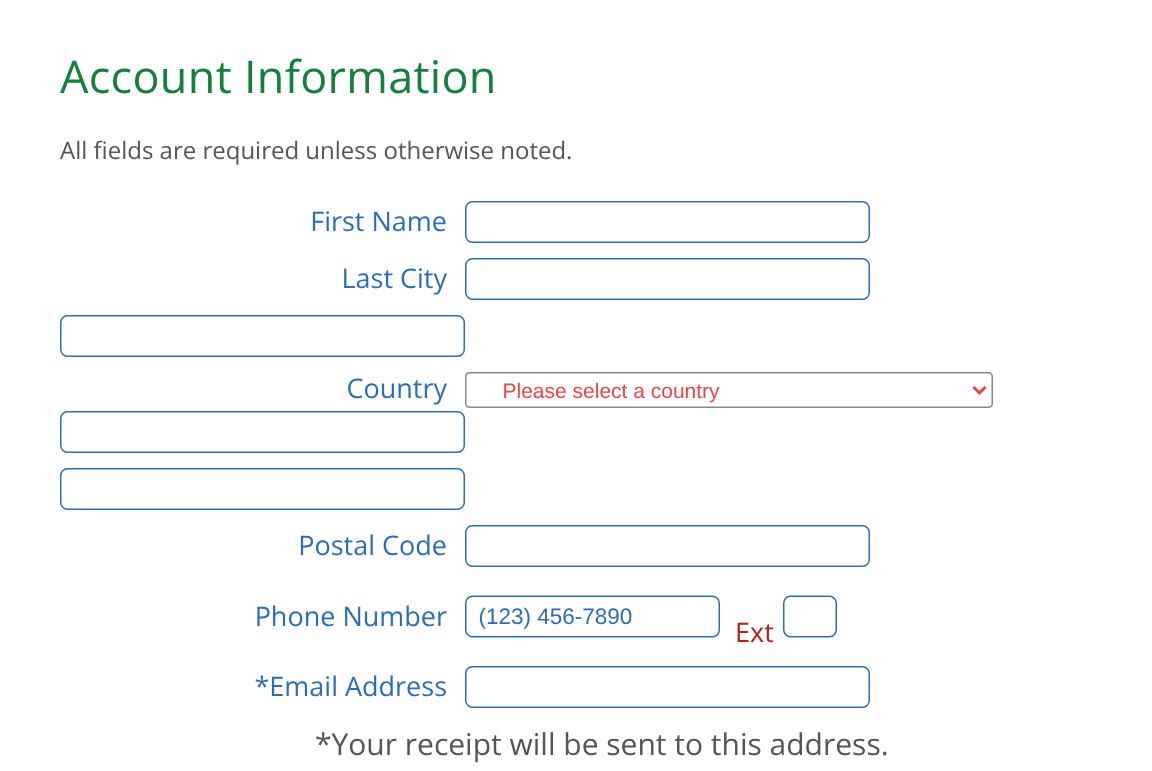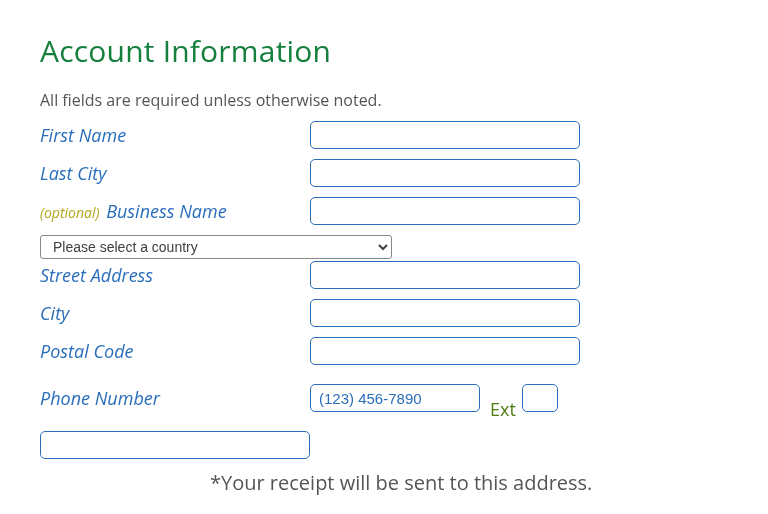--- a/index.html
+++ b/index.html
@@ -16,34 +16,34 @@
     .heading {
       color: #15803d;
       font-size: 30px;
       font-weight: 400;
       margin-bottom: 18px;
       letter-spacing: 0.2px;
     }
     .note {
       color: #555;
       font-size: 16px;
-      margin-bottom: 10px;
+      margin-bottom: 23px;
     }
     .form-row {
       display: flex;
       align-items: center;
       margin-bottom: 10px;
     }
     .label-col {
       width: 270px;
+      text-align: right;
       padding-right: 12px;
       color: #2a6ebb;
       font-size: 18px;
       flex-shrink: 0;
-      font-style: italic;
     }
     .optional-tag {
       color: #b4a61c;
       font-size: 14px;
       margin-right: 2px;
     }
     .input-col {
       display: flex;
       align-items: center;
     }
@@ -57,30 +57,30 @@
       color: #ec4899;
       background: #fff;
     }
     .input-normal {
       width: 270px;
     }
     .select-wide {
       width: 352px;
       height: 24px;
       font-size: 14px;
-      padding: 0 8px;
+      padding: 0 20px;
       border-radius: 3px;
       border: 1px solid #888;
-      color: #404040;
+      color: #ef4444;
     }
     .input-phone {
       width: 170px;
     }
     .ext-label {
-      color: #4d7c0f;
+      color: #b91c1c;
       font-size: 18px;
       margin-left: 10px;
       margin-right: 6px;
       margin-top: 22px;
     }
     .input-ext {
       width: 36px;
     }
     .footnote {
       margin-top: 4px;
@@ -110,46 +110,41 @@
 </div>
 
 <div class="form-row">
   <div class="label-col">Last City</div>
   <div class="input-col">
     <input type="text" class="input-normal" style="">
   </div>
 </div>
 
 <div class="form-row">
-  <div class="label-col">
-    <span class="optional-tag">(optional)</span>
-    <span>Business Name</span>
-  </div>
   <div class="input-col">
     <input type="text" class="input-normal" style="">
   </div>
 </div>
 
 <div class="form-row row-country" style="margin-bottom:2px;">
+  <div class="label-col">Country</div>
   <div class="input-col">
     <select class="select-wide">
       <option>Please select a country</option>
     </select>
   </div>
 </div>
 
 <div class="form-row">
-  <div class="label-col">Street Address</div>
   <div class="input-col">
     <input type="text" class="input-normal" style="">
   </div>
 </div>
 
 <div class="form-row">
-  <div class="label-col">City</div>
   <div class="input-col">
     <input type="text" class="input-normal" style="">
   </div>
 </div>
 
 <div class="form-row">
   <div class="label-col">Postal Code</div>
   <div class="input-col">
     <input type="text" class="input-normal" style="">
   </div>
@@ -158,18 +153,19 @@
 <div class="form-row">
   <div class="label-col">Phone Number</div>
   <div class="input-col">
     <input type="text" class="input-phone" placeholder="(123) 456-7890" style="">
     <span class="ext-label">Ext</span>
     <input type="text" class="input-ext" style="">
   </div>
 </div>
 
 <div class="form-row">
+  <div class="label-col">*Email Address</div>
   <div class="input-col">
     <input type="text" class="input-normal" style="">
   </div>
 </div>
 
 <p class="footnote">*Your receipt will be sent to this address.</p>
 
 </body></html>

